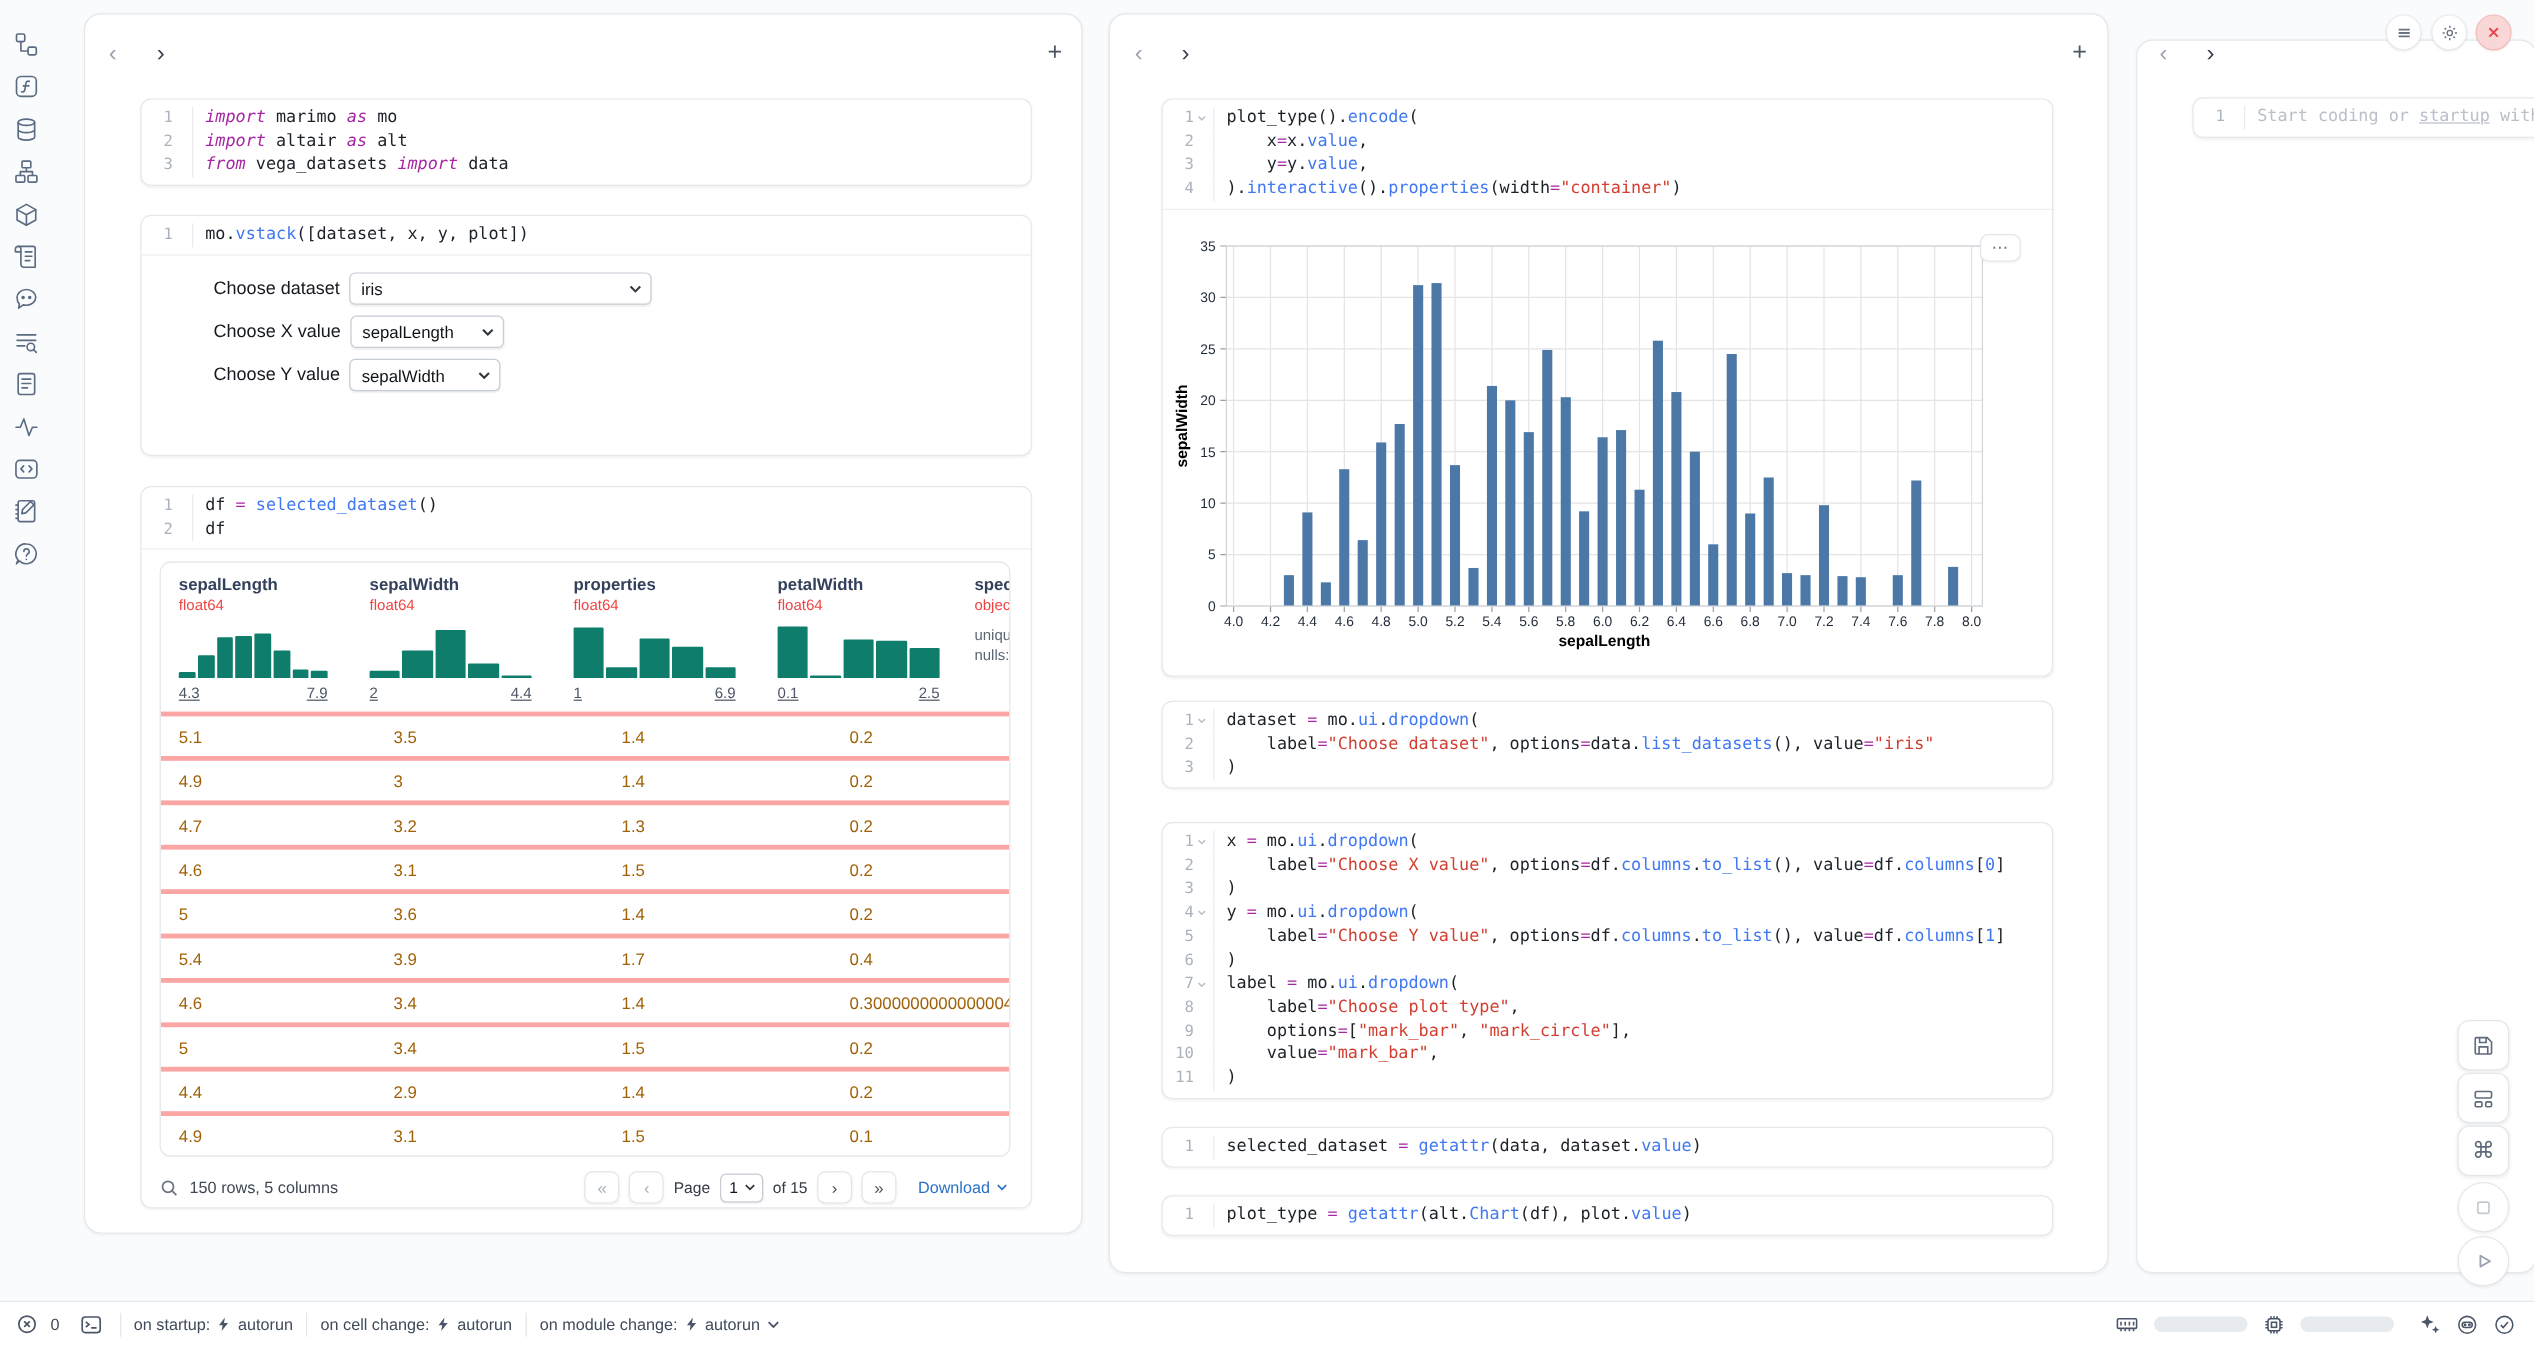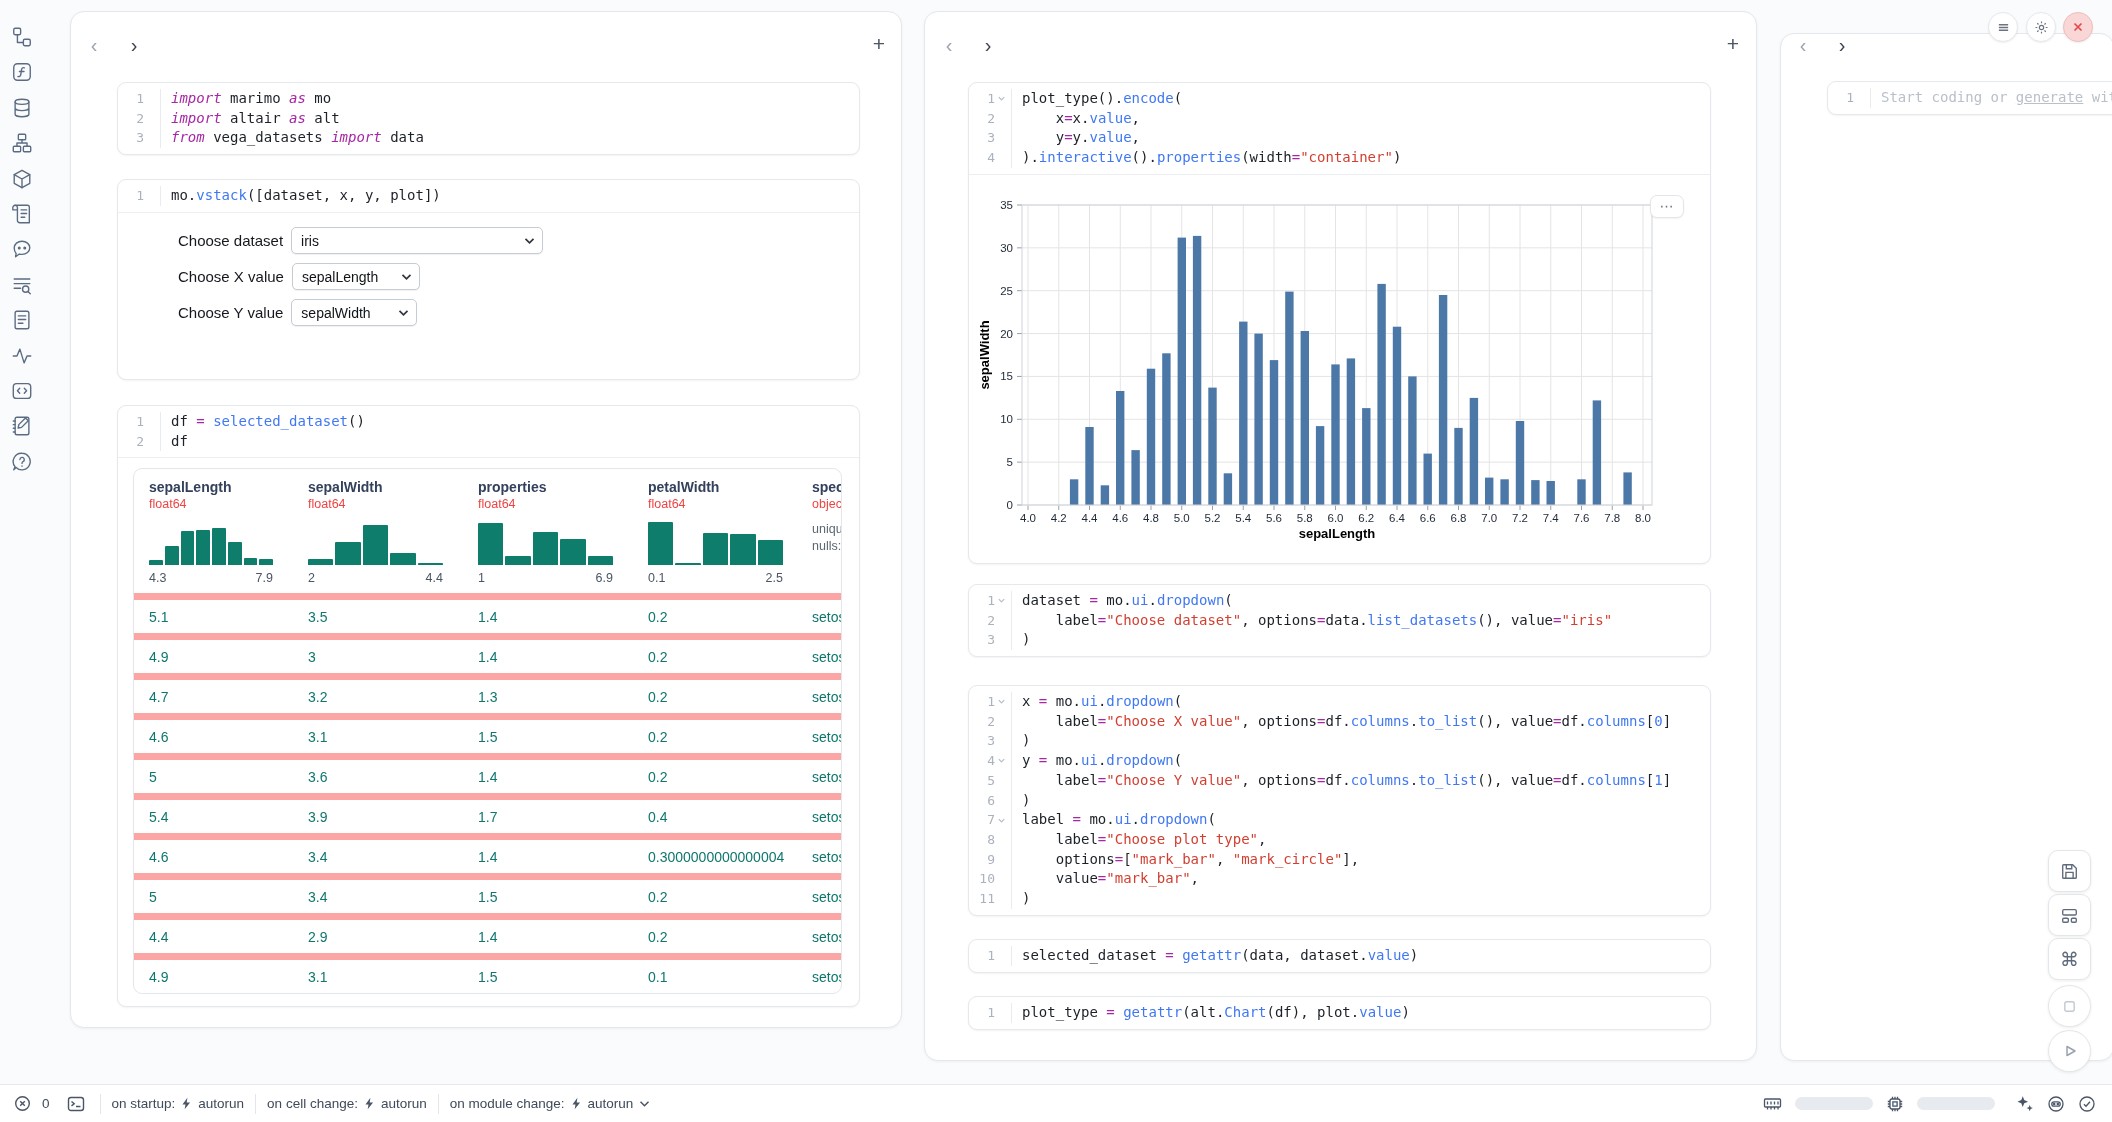--- a/index.html
+++ b/index.html
@@ -45,23 +45,23 @@
        box-shadow:0 1px 1px rgba(16,24,40,.06);cursor:pointer;}
   
   .df-table{margin:10px 0 0 15px;width:707px;border:1px solid #e3e6ea;border-radius:9px;overflow:hidden;}
   .df-head,.df-row{display:grid;grid-template-columns:159px 170px 170px 170px 208px;}
   .df-hcell{padding:10px 0 8px 15px;}
   .df-hcell.last{padding-left:9px;}
   .col-name{font-weight:bold;font-size:14px;color:#33415c;white-space:nowrap;}
   .col-type{font-size:12.5px;color:#ef4444;margin-top:2px;white-space:nowrap;}
   .hist{display:flex;align-items:flex-end;gap:2px;height:46px;margin-top:8px;}
   .hist .hb{flex:1;background:#0f7d6c;border-radius:1px 1px 0 0;}
-  .minmax{display:flex;justify-content:space-between;font-size:12.5px;color:#4b5563;margin-top:6px;}
+  .minmax{display:flex;justify-content:space-between;font-size:12.5px;color:#4b5563;margin-top:6px;text-decoration:underline;}
   .col-stats{font-size:12.5px;color:#5b6773;line-height:17px;margin-top:10px;white-space:nowrap;}
-  .df-row{height:33px;align-items:center;border-top:7px solid #fca5a5;font-size:14px;color:#0f766e;}
+  .df-row{height:33px;align-items:center;border-top:4px solid #fca5a5;font-size:14px;color:#a16207;gap:20px;}
   .df-cell{padding-left:15px;white-space:nowrap;}
   .df-cell.last{padding-left:9px;}
   
   .df-footer{display:flex;align-items:center;margin:12px 0 0 15px;width:707px;font-size:13.5px;color:#3f4854;}
   .df-count{margin-left:9px;}
   .pg-group{margin-left:auto;display:flex;align-items:center;gap:8px;}
   .pg-btn{width:27px;height:25px;border:1px solid #e2e6ea;border-radius:7px;background:#fff;
           box-shadow:0 1px 2px rgba(16,24,40,.06);display:flex;align-items:center;justify-content:center;
           font-size:14px;color:#454f5b;cursor:pointer;}
   .pg-btn.dim{color:#a7afba;}
@@ -626,21 +626,21 @@
   </div>
 
   <div class="panel" id="panel-scratch">
     <div class="nav-arrow nav-prev" style="left:11px;top:0px">‹</div>
     <div class="nav-arrow nav-next" style="left:50px;top:0px">›</div>
     <div class="cell-box" id="cell-s1">
       <div class="code-block">
         <div class="cl">
           <span class="gn">1</span>
           <span class="gf"></span>
-          <span class="gc placeholder"><span>Start coding or </span><span class="gen">generate</span><span> with</span></span>
+          <span class="gc placeholder"><span>Start coding or </span><span class="gen">startup</span><span> with</span></span>
         </div>
       </div>
     </div>
   </div>
 
   <div class="circ" style="left:1988px;">
     <svg width="13" height="13" viewBox="0 0 14 14" fill="none" stroke="#6b7280" stroke-width="1.6">
         <path d="M2 4h10M2 7h10M2 10h10"></path>
       </svg>
   </div>

